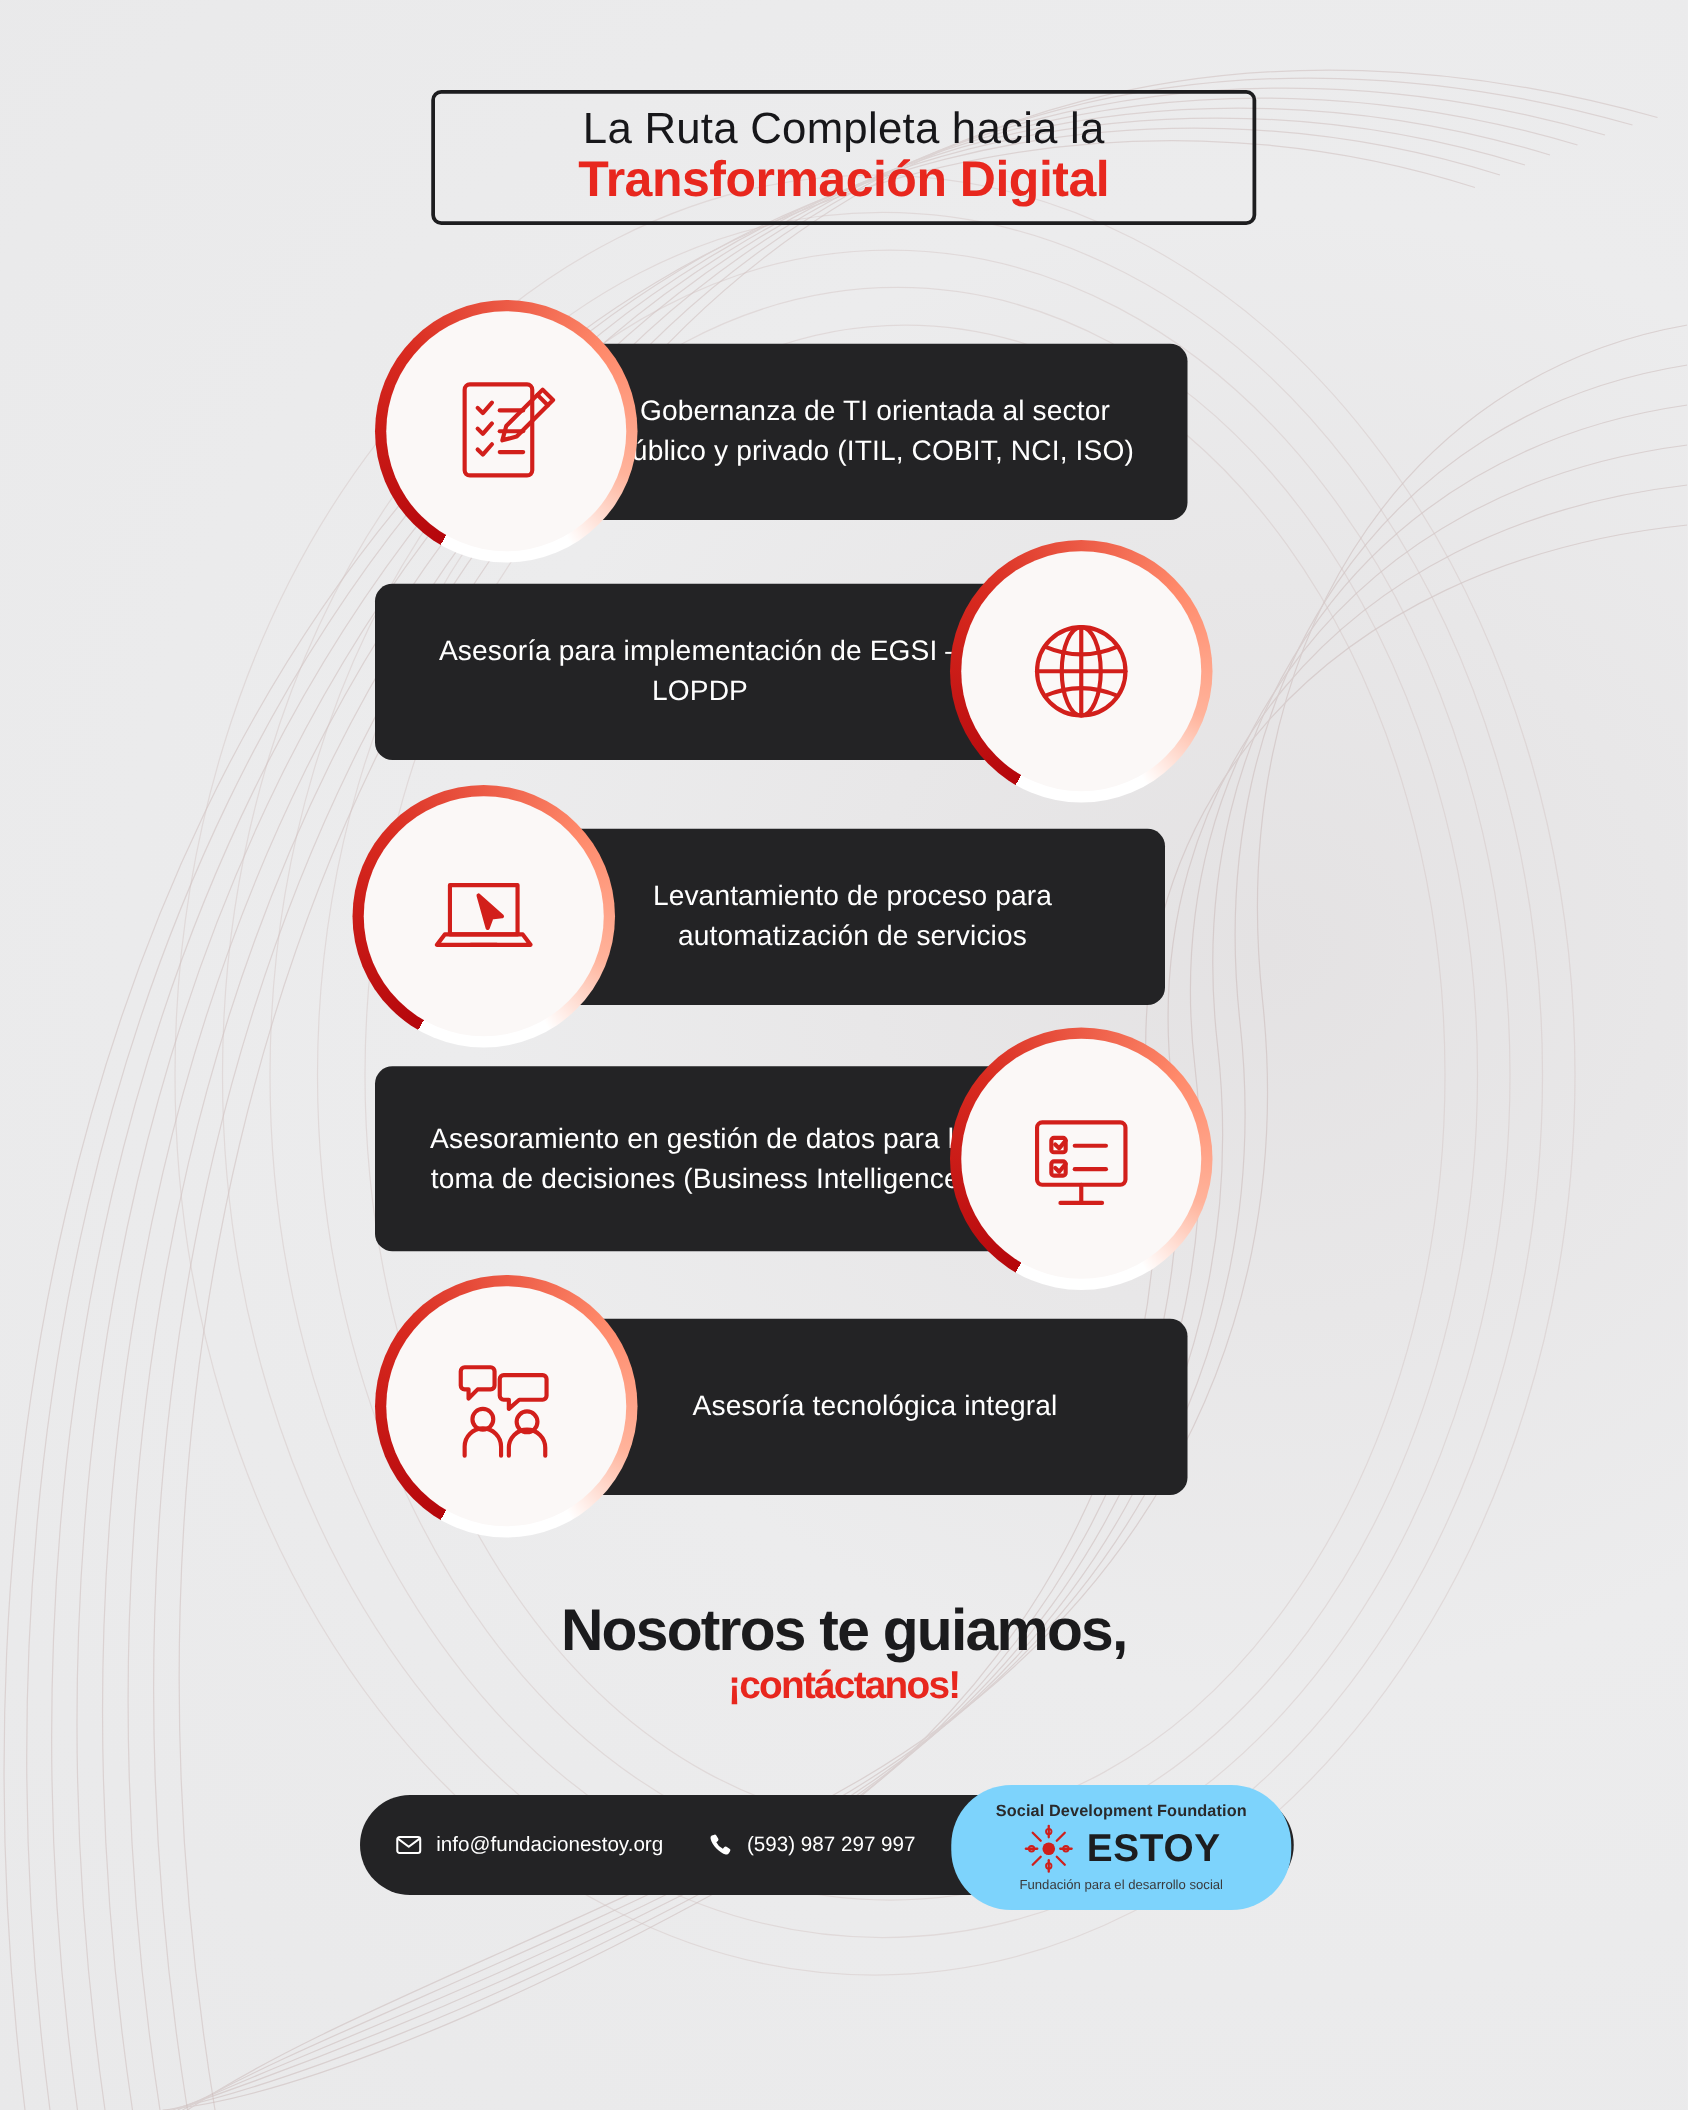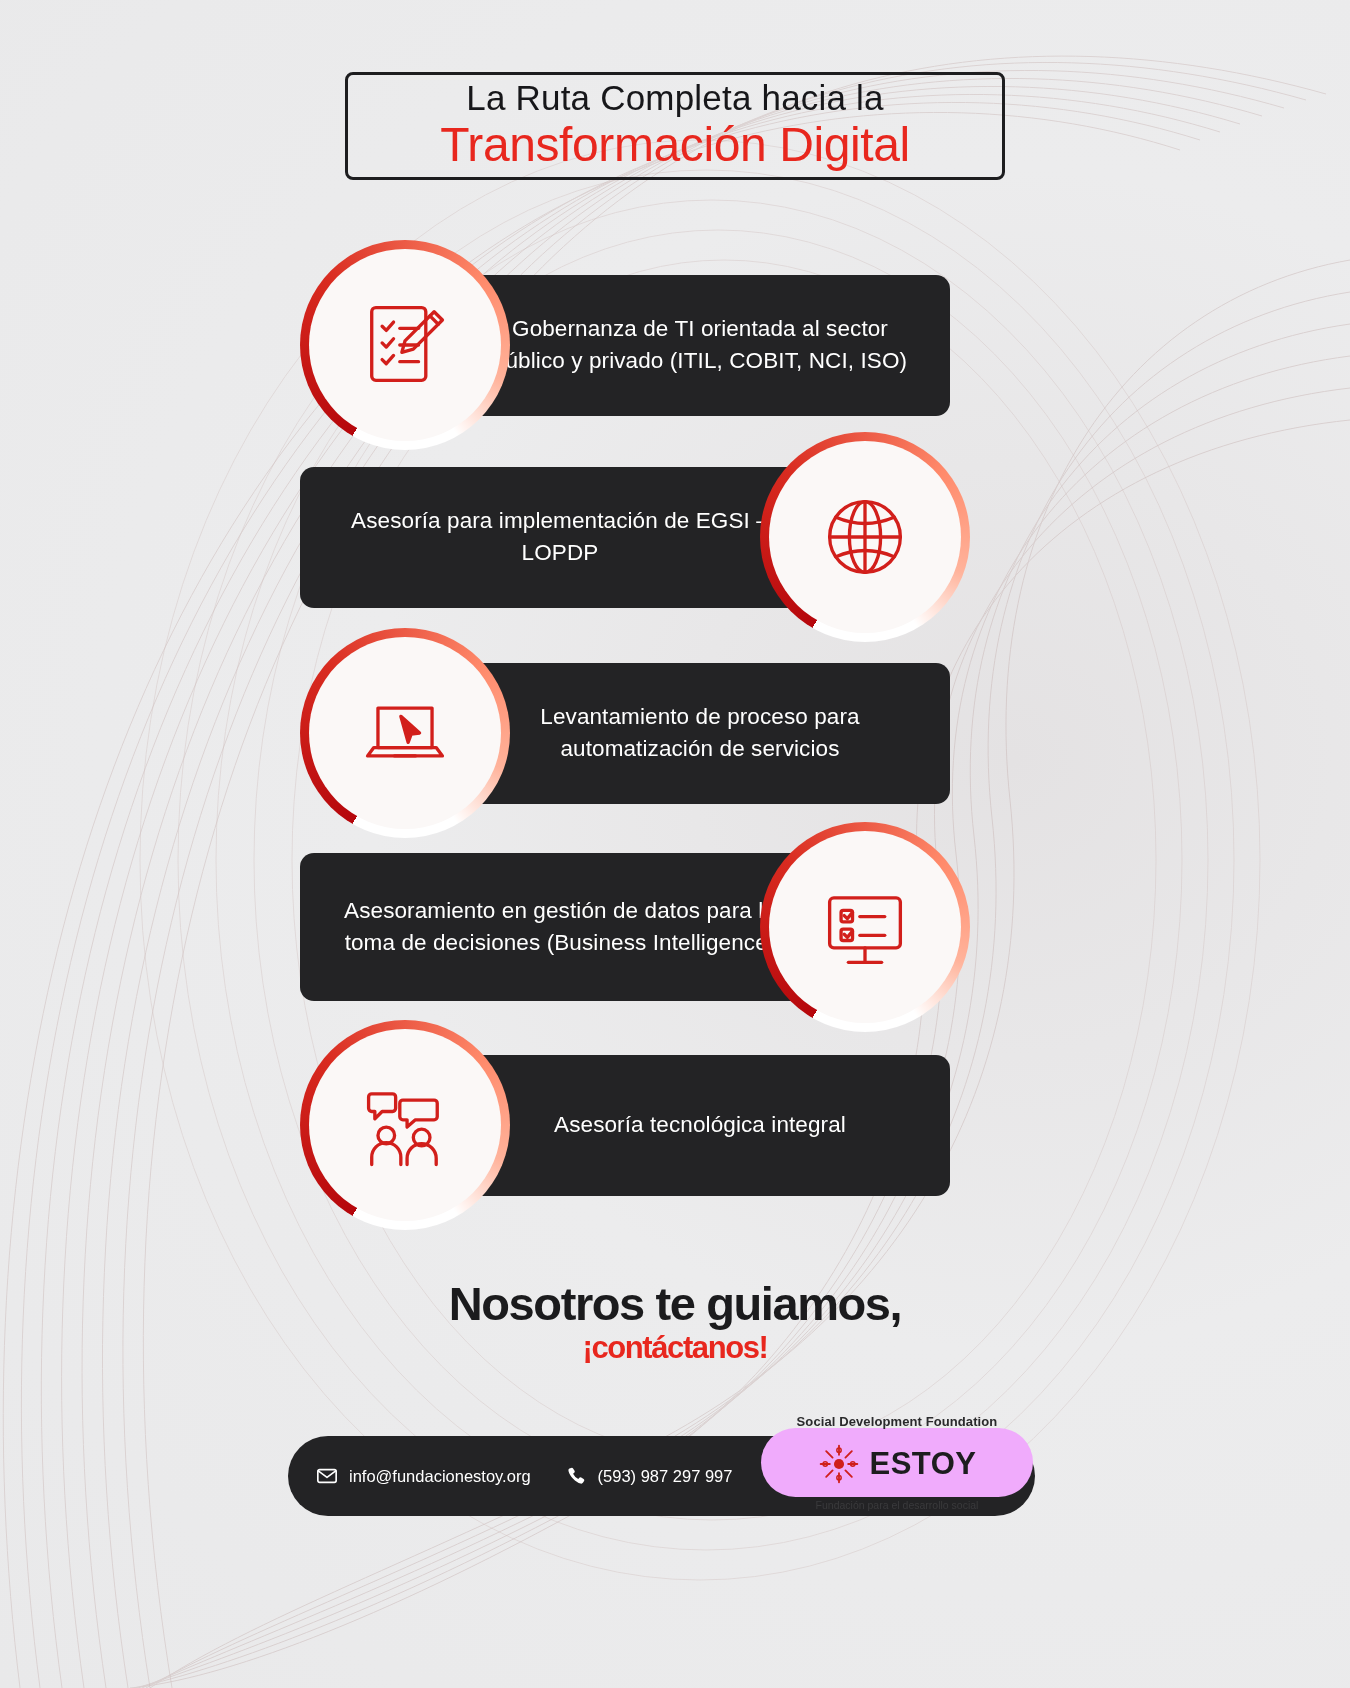--- a/index.html
+++ b/index.html
@@ -29,23 +29,23 @@
     align-items: center; justify-content: center;
   }
   .title-line1 {
     font-size: 35px;
     color: #17171a;
     letter-spacing: .2px;
     font-weight: 400;
     line-height: 1.05;
   }
   .title-line2 {
-    font-size: 48px;
+    font-size: 40px;
     color: #e8271e;
-    font-weight: 400;
+    font-weight: 700;
     letter-spacing: -.4px;
     line-height: 1.15;
   }
 
   
   .step {
     position: absolute;
     display: flex;
     align-items: center;
   }
@@ -84,21 +84,21 @@
 
   
   #step-1 { left: 300px; top: 240px; }
   #step-1 .card { width: 500px; height: 141px; margin-left: -60px; order: 2; }
   #step-1 .badge { order: 1; z-index: 3; }
 
   #step-2 { left: 300px; top: 432px; }
   #step-2 .card { width: 520px; height: 141px; margin-right: -60px; order: 1; }
   #step-2 .badge { order: 2; z-index: 3; }
 
-  #step-3 { left: 300px; top: 628px; }
+  #step-3 { left: 282px; top: 628px; }
   #step-3 .card { width: 500px; height: 141px; margin-left: -60px; order: 2; }
   #step-3 .badge { order: 1; z-index: 3; }
 
   #step-4 { left: 300px; top: 822px; }
   #step-4 .card { width: 520px; height: 148px; margin-right: -60px; order: 1; }
   #step-4 .badge { order: 2; z-index: 3; }
 
   #step-5 { left: 300px; top: 1020px; }
   #step-5 .card { width: 500px; height: 141px; margin-left: -60px; order: 2; }
   #step-5 .badge { order: 1; z-index: 3; }
@@ -134,26 +134,26 @@
     color: #ffffff;
     font-size: 16.5px;
   }
   .contact.email { margin-left: 28px; }
   .contact.phone { margin-left: 34px; }
   .contact svg { width: 22px; height: 22px; flex: 0 0 22px; }
 
   .logo-pill {
     position: absolute;
     right: 2px; top: -8px;
-    width: 272px; height: 69px;
-    background: #f0abfc;
+    width: 272px; height: 100px;
+    background: #7dd3fc;
     border-radius: 48px;
     display: flex; flex-direction: column;
     align-items: center; justify-content: center;
-    gap: 13px;
+    gap: 1px;
   }
   .logo-top { font-size: 13px; font-weight: 700; color: #2a2a2c; letter-spacing: .1px; }
   .logo-mid { display: flex; align-items: center; gap: 8px; }
   .logo-mark { width: 44px; height: 44px; }
   .logo-word { font-size: 31px; font-weight: 800; color: #1d1d1f; letter-spacing: .5px; }
   .logo-sub { font-size: 10.5px; color: #3a3a3c; line-height: 1.22; }
 </style>
 </head>
 <body>
 

